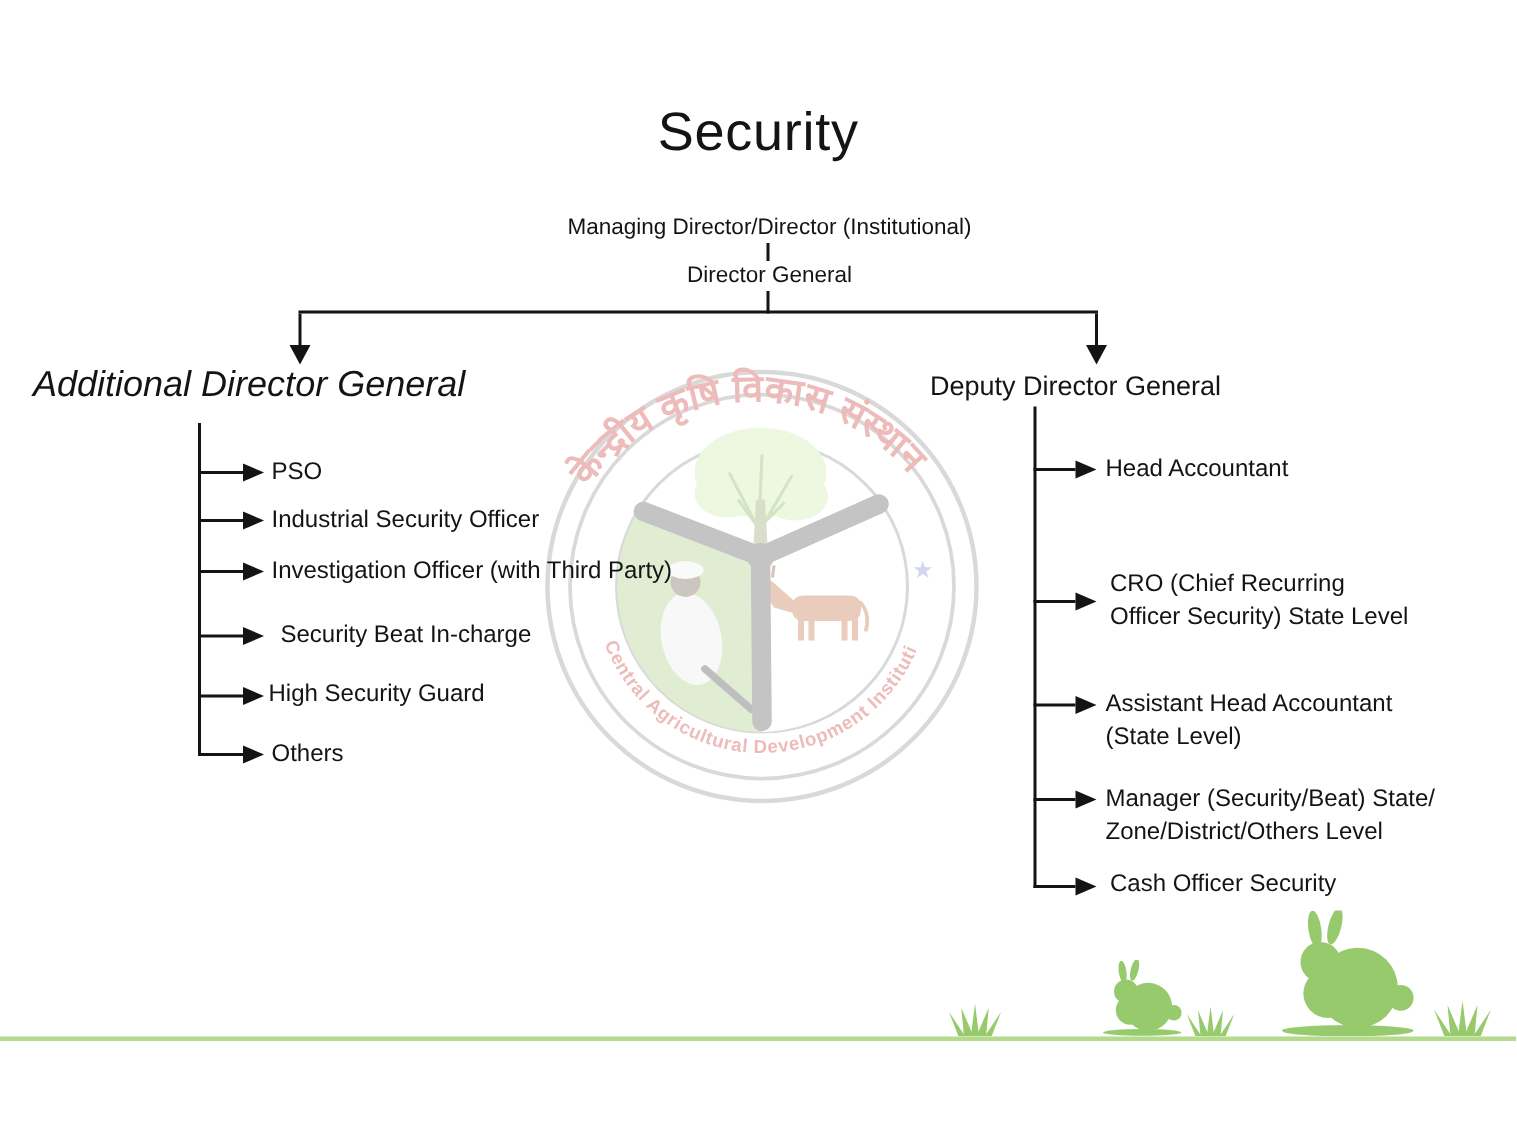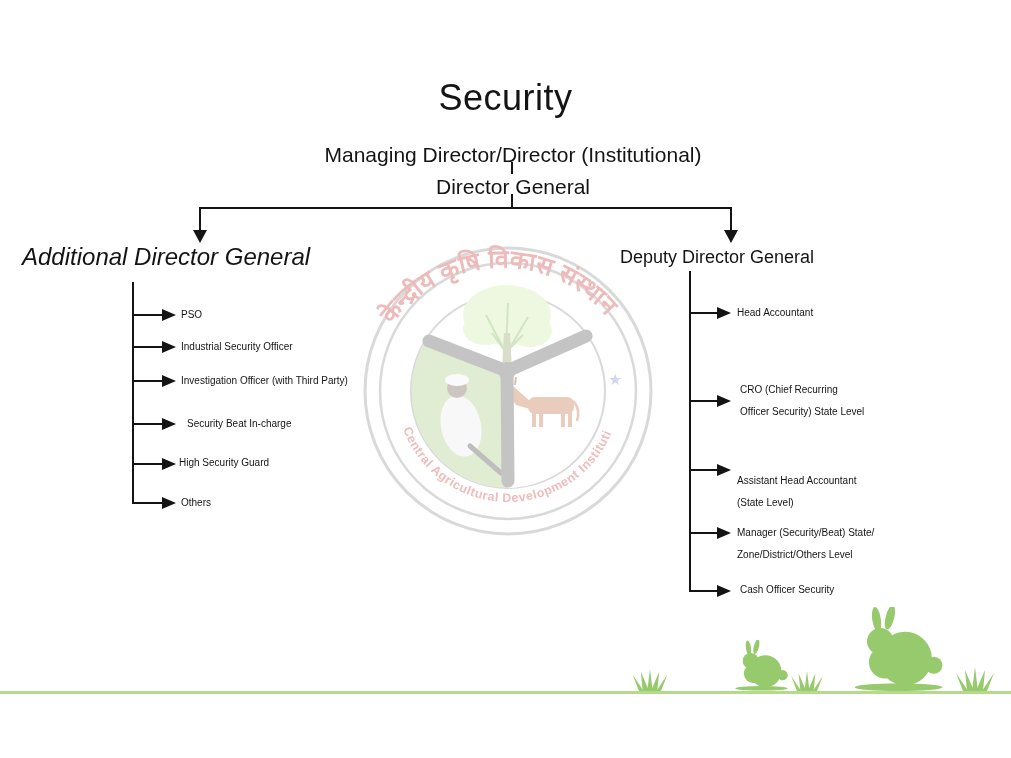--- a/index.html
+++ b/index.html
@@ -2,24 +2,24 @@
 <html><head>
 <meta charset="utf-8">
 <style>
   html,body{margin:0;padding:0;background:#ffffff;}
   .stage{
     position:relative;width:1011px;height:758px;overflow:hidden;background:#ffffff;
     font-family:"Liberation Sans","DejaVu Sans",sans-serif;color:#111;
   }
   .lbl{position:absolute;color:#141414;white-space:pre-line;}
   .title{width:1011px;text-align:center;font-size:36px;letter-spacing:.5px;}
-  .root-line{left:263px;width:500px;text-align:center;font-size:21px;}
+  .root-line{left:263px;width:500px;text-align:center;font-size:15px;}
   .branch-head-left{font-size:24px;font-style:italic;}
   .branch-head-right{font-size:18px;}
-  .item{font-size:10px;line-height:22px;}
+  .item{font-size:16px;line-height:22px;}
   .hline{position:absolute;height:2px;background:#141414;}
   .vline{position:absolute;width:2px;background:#141414;}
   .arr-r{position:absolute;width:0;height:0;border-left:14px solid #141414;
          border-top:6px solid transparent;border-bottom:6px solid transparent;}
   .arr-d{position:absolute;width:0;height:0;border-top:13px solid #141414;
          border-left:7px solid transparent;border-right:7px solid transparent;}
   .watermark{position:absolute;left:358px;top:241px;width:300px;height:300px;opacity:.33;z-index:0;}
   .layer{position:relative;z-index:1;}
   .banner{position:absolute;left:0;top:691px;width:1011px;height:67px;background:#93c868;
           display:flex;align-items:center;justify-content:center;}
@@ -78,21 +78,21 @@
       <textPath href="#arcTop">केन्द्रीय कृषि विकास संस्थान</textPath>
     </text>
     <text font-size="12.5" font-weight="bold" fill="#cc3333" letter-spacing="0.5">
       <textPath href="#arcBot">Central Agricultural Development Institution</textPath>
     </text>
     <text x="250" y="144" font-size="16" fill="#8080dd">★</text>
   </svg>
 
   <div class="layer">
 
-    <div class="lbl title" style="top:77px;">Security</div>
+    <div class="lbl title" style="top:67px;">Security</div>
 
     <div class="lbl root-line" style="top:143px;">Managing Director/Director (Institutional)</div>
     <div class="lbl root-line" style="top:175px;">Director General</div>
 
     <div class="vline" style="left:511px;top:162px;height:12px;"></div>
     <div class="vline" style="left:511px;top:194px;height:15px;"></div>
     <div class="hline" style="left:199px;top:207px;width:533px;"></div>
     <div class="vline" style="left:199px;top:209px;height:22px;"></div>
     <div class="arr-d" style="left:193px;top:230px;"></div>
     <div class="vline" style="left:730px;top:209px;height:22px;"></div>
@@ -132,21 +132,21 @@
     <div class="arr-r" style="left:717px;top:307px;"></div>
     <div class="lbl item" style="left:737px;top:302px;">Head Accountant</div>
 
     <div class="hline" style="left:689px;top:400px;width:28px;"></div>
     <div class="arr-r" style="left:717px;top:395px;"></div>
     <div class="lbl item" style="left:740px;top:379px;">CRO (Chief Recurring
 Officer Security) State Level</div>
 
     <div class="hline" style="left:689px;top:469px;width:28px;"></div>
     <div class="arr-r" style="left:717px;top:464px;"></div>
-    <div class="lbl item" style="left:737px;top:459px;margin-top:11px;">Assistant Head Accountant
+    <div class="lbl item" style="left:737px;top:459px;">Assistant Head Accountant
  (State Level)</div>
 
     <div class="hline" style="left:689px;top:532px;width:28px;"></div>
     <div class="arr-r" style="left:717px;top:527px;"></div>
     <div class="lbl item" style="left:737px;top:522px;">Manager (Security/Beat) State/
 Zone/District/Others Level</div>
 
     <div class="hline" style="left:689px;top:590px;width:28px;"></div>
     <div class="arr-r" style="left:717px;top:585px;"></div>
     <div class="lbl item" style="left:740px;top:579px;">Cash Officer Security</div>

